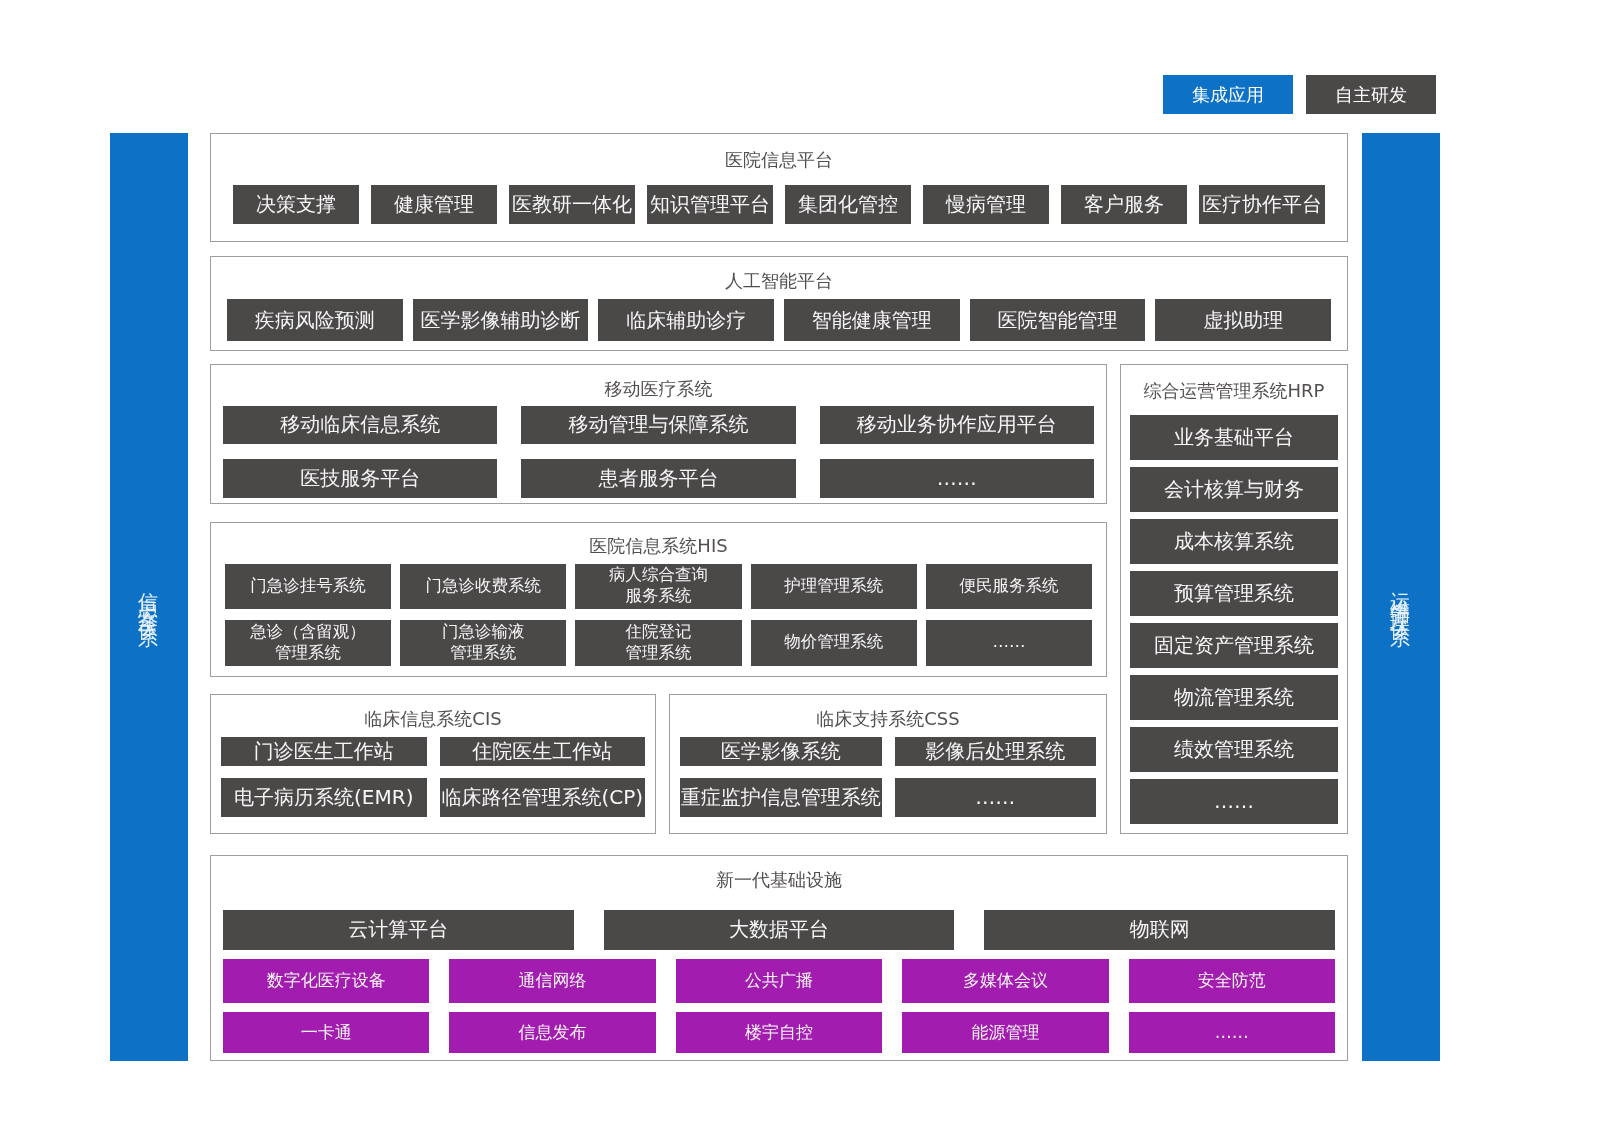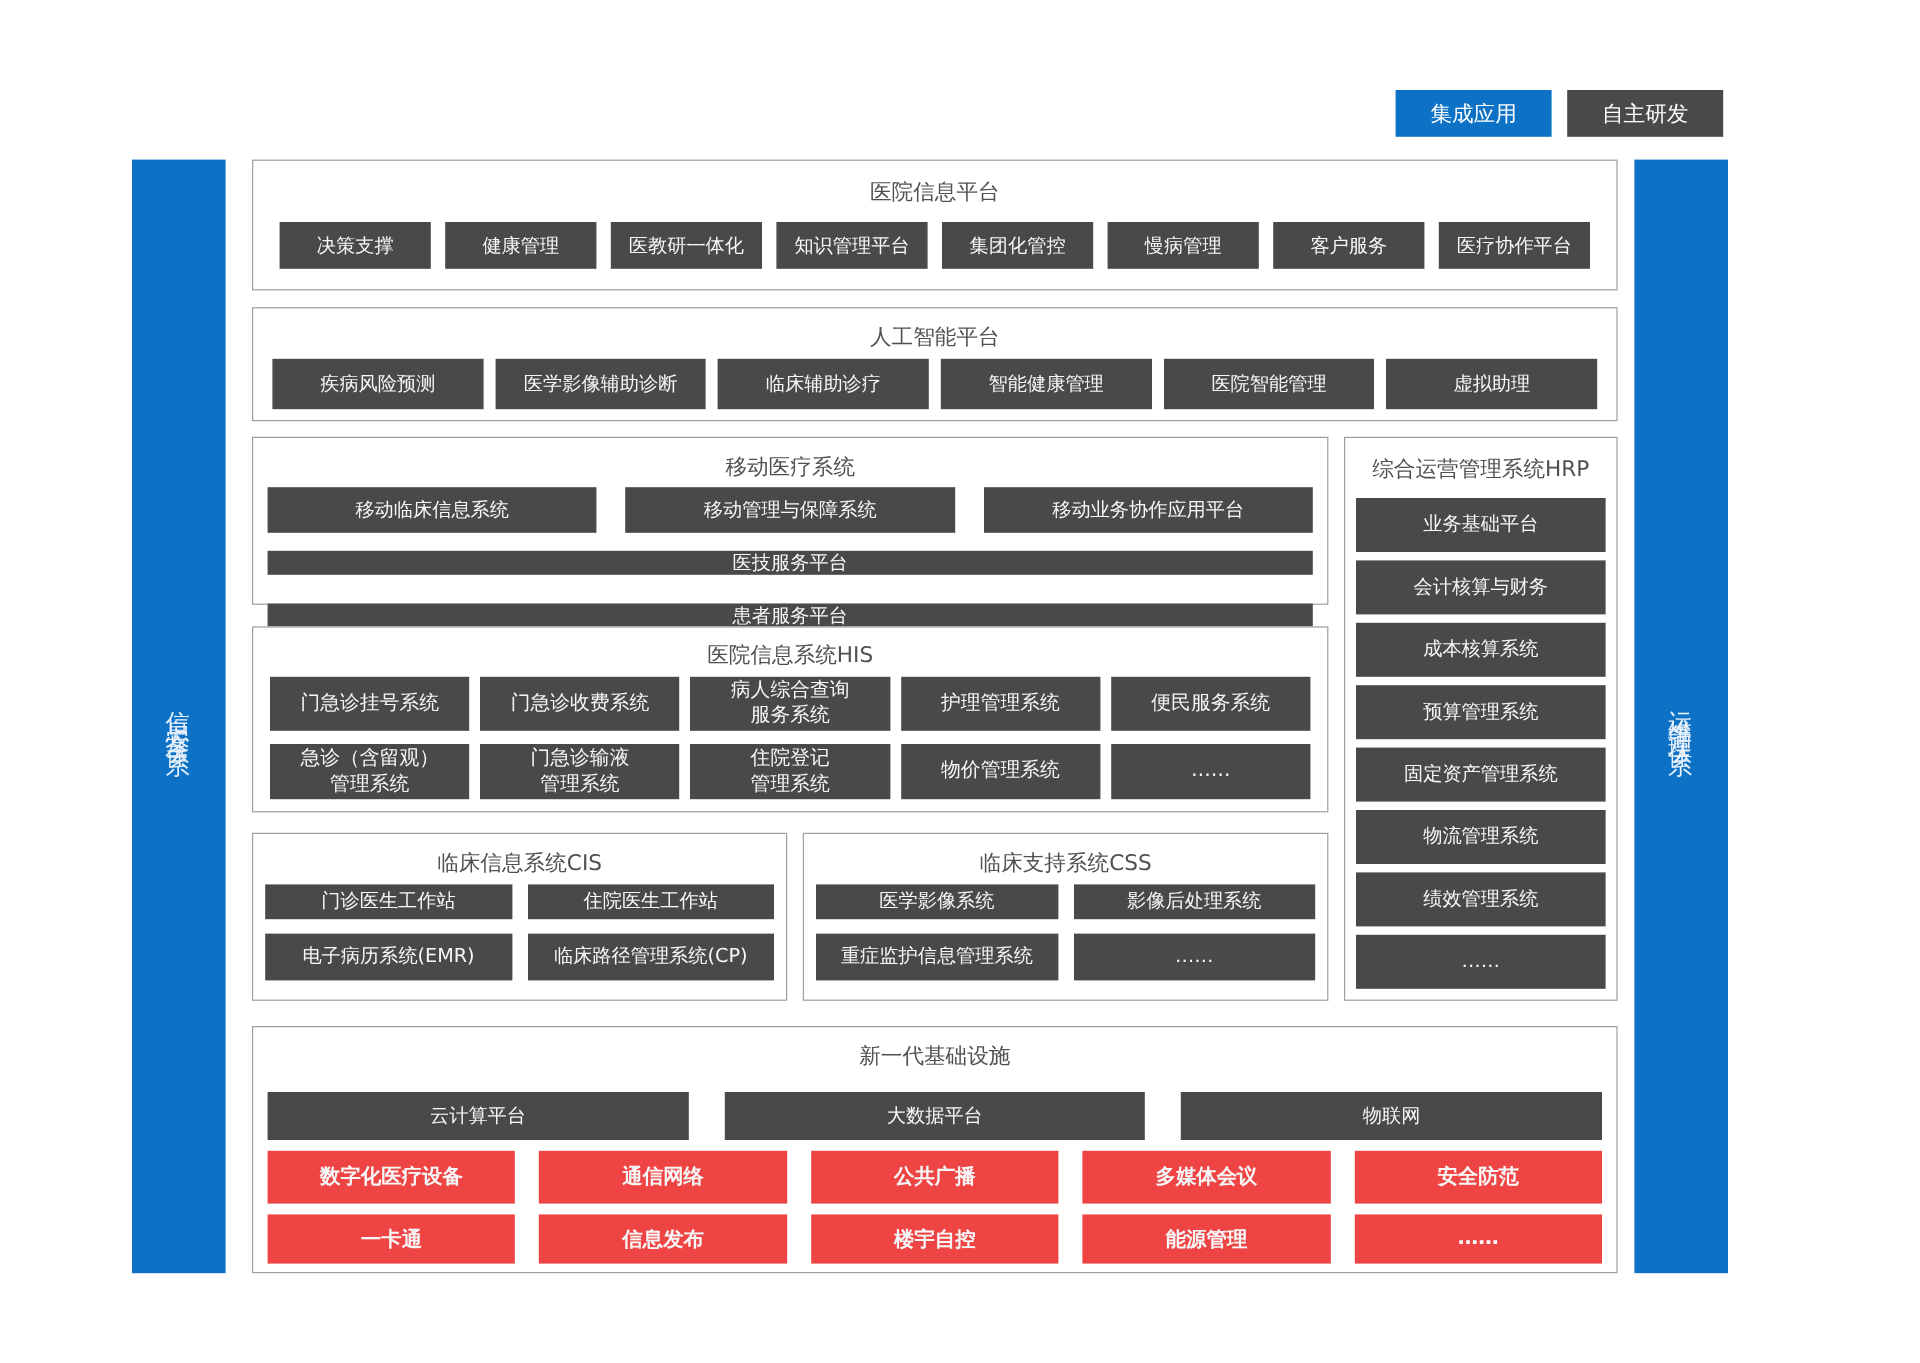--- a/index.html
+++ b/index.html
@@ -20,23 +20,23 @@
   .vbar-right{left:1362px;}
   .vbar-text{writing-mode:vertical-rl;color:#e8f1fa;font-size:20px;letter-spacing:7px;}
 
   
   .main{position:absolute;left:210px;top:133px;width:1138px;height:928px;
     display:flex;flex-direction:column;}
   .section{background:#ffffff;border:1px solid #9e9e9e;box-sizing:border-box;}
   .section-title{text-align:center;color:#534f4f;font-size:18px;}
 
   .dbox{background:#4b4848;color:#f7f7f7;display:flex;align-items:center;justify-content:center;
-    font-size:16px;text-align:center;white-space:pre-line;line-height:1.25;}
-  .bbox{background:#ef4444;color:#f7f7f7;display:flex;align-items:center;justify-content:center;
-    font-size:17px;text-align:center;font-weight:bold;}
+    font-size:20px;text-align:center;white-space:pre-line;line-height:1.25;}
+  .bbox{background:#a21caf;color:#f7f7f7;display:flex;align-items:center;justify-content:center;
+    font-size:17px;text-align:center;}
 
   
   .sec1{height:110px;}
   .sec1 .section-title{padding-top:14px;}
   .sec1-row{display:flex;gap:12px;margin:13px 22px 0 22px;height:39px;}
   .sec1-row .dbox{flex:1;}
 
   
   .sec2{height:95px;margin-top:14px;}
   .sec2 .section-title{padding-top:12px;}
@@ -44,21 +44,21 @@
   .sec2-row .dbox{flex:1;}
 
   
   .middle{margin-top:13px;height:470px;display:flex;gap:13px;}
   .mid-left{width:897px;display:flex;flex-direction:column;}
 
   .sec3{height:140px;}
   .sec3 .section-title{padding-top:12px;}
   .sec3-row{display:flex;gap:24px;margin:5px 12px 0 12px;height:38px;}
   .sec3-row .dbox{flex:1;}
-  .sec3-row.r2{margin-top:15px;height:39px;flex-direction:column;}
+  .sec3-row.r2{margin-top:15px;height:39px;}
 
   .his{height:155px;margin-top:18px;}
   .his .section-title{padding-top:11px;}
   .his-row{display:flex;gap:9px;margin:6px 14px 0 14px;height:45px;}
   .his-row .dbox{flex:1;font-size:16.5px;}
   .his-row.r2{margin-top:11px;height:46px;}
 
   .bottom-pair{margin-top:17px;height:140px;display:flex;gap:13px;}
   .cis{width:446px;}
   .cssx{flex:1;}

